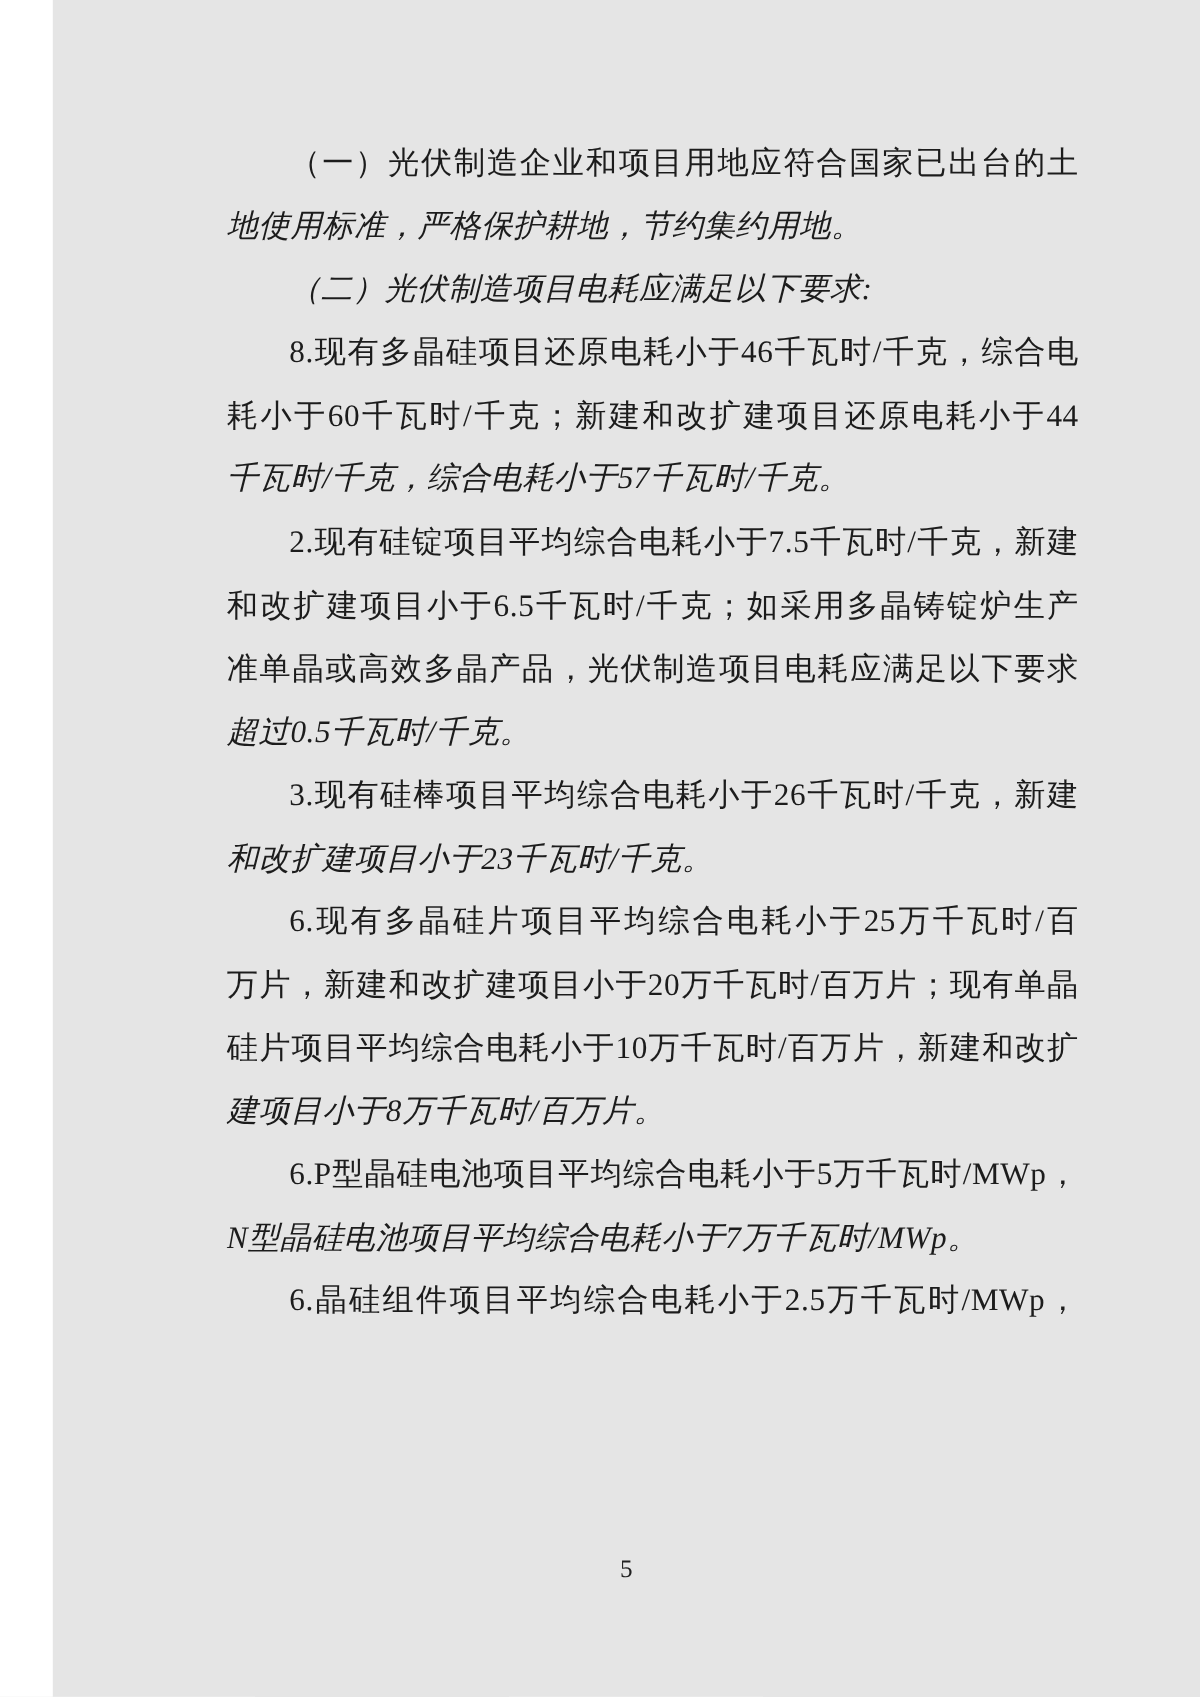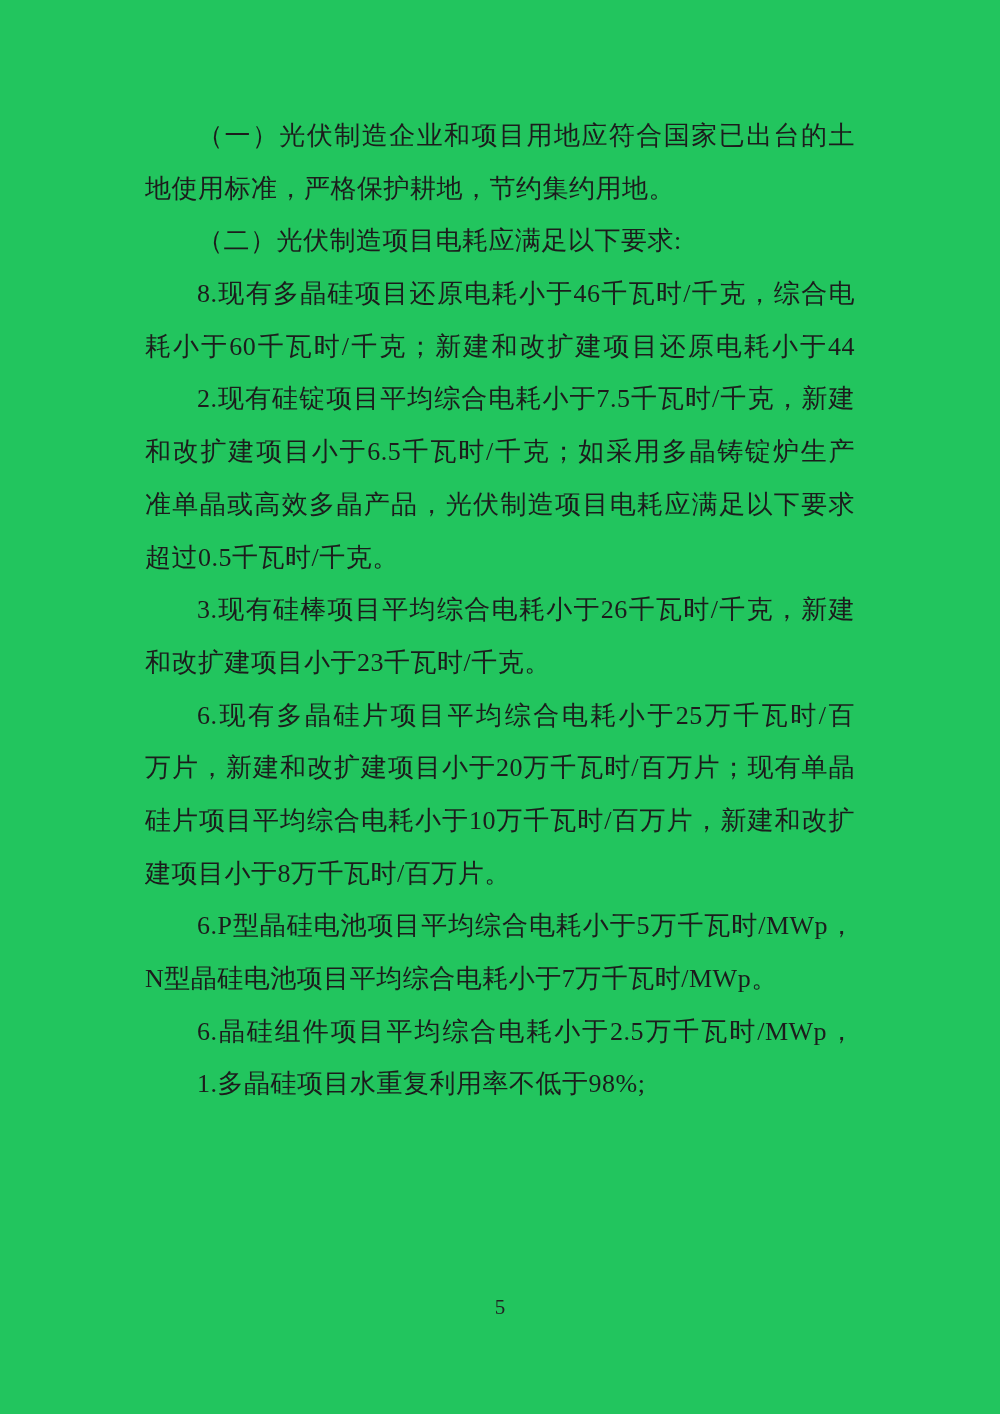--- a/index.html
+++ b/index.html
@@ -6,39 +6,40 @@
   body {
     width: 1000px; height: 1414px;
     background: #ffffff;
     font-family: "Liberation Serif", "DejaVu Serif", serif;
     color: #1c1c1c;
     position: relative;
     overflow: hidden;
   }
   .page {
     position: absolute; inset: 0;
-    background: #22c55e;
+    background: #e5e5e5;
+    margin-left: 44px;
   }
   .body-text {
     position: absolute;
     left: 145px; top: 110px;
     width: 710px;
   }
   .line {
     height: 52.7px;
     line-height: 52.7px;
     font-size: 26px;
     letter-spacing: 0.5px;
     text-align: justify;
     text-align-last: justify;
     overflow: hidden;
     white-space: normal;
   }
   .line.indent { text-indent: 52px; }
-  .line.last { text-align-last: left; }
+  .line.last { text-align-last: left; font-style: italic; }
   .page-number {
     position: absolute;
     top: 1292px; left: 0; right: 0;
     text-align: center;
     font-size: 21px;
     line-height: 30px;
     color: #222222;
   }
 </style>
 </head>
@@ -47,38 +48,38 @@
 <div class="page">
   <div class="body-text">
 
     <div class="line indent">（一）光伏制造企业和项目用地应符合国家已出台的土</div>
     <div class="line last">地使用标准，严格保护耕地，节约集约用地。</div>
 
     <div class="line indent last">（二）光伏制造项目电耗应满足以下要求:</div>
 
     <div class="line indent">8.现有多晶硅项目还原电耗小于46千瓦时/千克，综合电</div>
     <div class="line">耗小于60千瓦时/千克；新建和改扩建项目还原电耗小于44</div>
+    <div class="line last">千瓦时/千克，综合电耗小于57千瓦时/千克。</div>
 
     <div class="line indent">2.现有硅锭项目平均综合电耗小于7.5千瓦时/千克，新建</div>
     <div class="line">和改扩建项目小于6.5千瓦时/千克；如采用多晶铸锭炉生产</div>
     <div class="line">准单晶或高效多晶产品，光伏制造项目电耗应满足以下要求</div>
     <div class="line last">超过0.5千瓦时/千克。</div>
 
     <div class="line indent">3.现有硅棒项目平均综合电耗小于26千瓦时/千克，新建</div>
     <div class="line last">和改扩建项目小于23千瓦时/千克。</div>
 
     <div class="line indent">6.现有多晶硅片项目平均综合电耗小于25万千瓦时/百</div>
     <div class="line">万片，新建和改扩建项目小于20万千瓦时/百万片；现有单晶</div>
     <div class="line">硅片项目平均综合电耗小于10万千瓦时/百万片，新建和改扩</div>
     <div class="line last">建项目小于8万千瓦时/百万片。</div>
 
     <div class="line indent">6.P型晶硅电池项目平均综合电耗小于5万千瓦时/MWp，</div>
     <div class="line last">N型晶硅电池项目平均综合电耗小于7万千瓦时/MWp。</div>
 
     <div class="line indent">6.晶硅组件项目平均综合电耗小于2.5万千瓦时/MWp，</div>
 
 
-    <div class="line indent last">1.多晶硅项目水重复利用率不低于98%;</div>
 
   </div>
 
   <div class="page-number">5</div>
 </div>
 
 </body></html>

